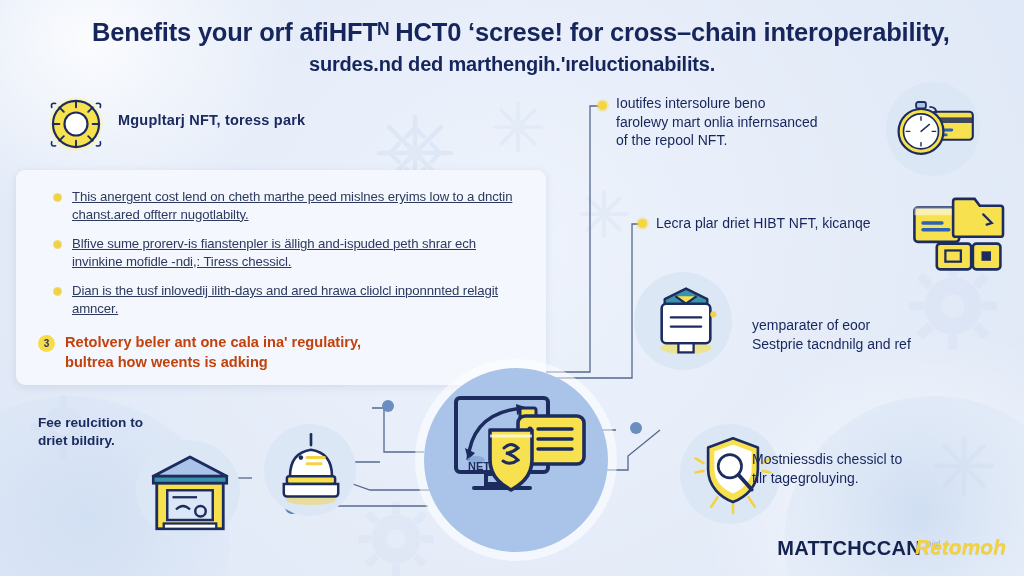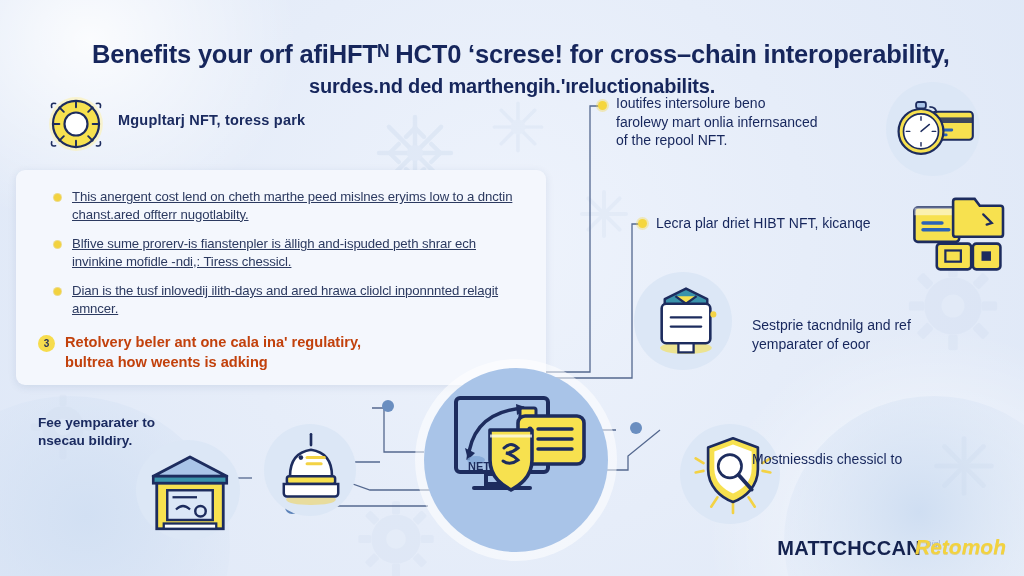--- a/index.html
+++ b/index.html
@@ -61,21 +61,20 @@
     background: radial-gradient(circle at 45% 40%, #cfdef2 0%, rgba(207,222,242,0) 72%);
   }
 
   
   .title-block {
     position: absolute;
     left: 92px;
     top: 16px;
     width: 840px;
     text-align: center;
-    margin-top: 22px;
   }
   .title-line {
     color: #16265c;
     font-weight: bold;
     font-size: 25.5px;
     line-height: 32px;
     letter-spacing: -0.2px;
     white-space: nowrap;
   }
   .title-line.second {
@@ -469,22 +468,22 @@
       <rect x="18" y="28" width="64" height="52" rx="6" fill="#ffffff" stroke="#1d2c5e" stroke-width="3.4"></rect>
       <g stroke="#1d2c5e" stroke-width="3" stroke-linecap="round">
         <line x1="30" y1="46" x2="70" y2="46"></line>
         <line x1="30" y1="58" x2="70" y2="58"></line>
       </g>
       <rect x="40" y="80" width="20" height="12" fill="#ffffff" stroke="#1d2c5e" stroke-width="3"></rect>
       <circle cx="86" cy="42" r="4" fill="#f3d244"></circle>
     </svg>
   </div>
   <div class="callout" style="left:752px; top:316px; width:230px;">
+    <div>yemparater of eoor</div>
     <div>Sestprie tacndnilg and ref</div>
-    <div>yemparater of eoor</div>
   </div>
 
   <div class="icon-disc" style="left:680px; top:424px; width:100px; height:100px;"></div>
   <div class="icon-wrap" style="left:694px; top:432px;">
     <svg width="78" height="84" viewBox="0 0 100 108">
       <g stroke="#f3d244" stroke-width="3.4" stroke-linecap="round">
         <line x1="12" y1="40" x2="2" y2="34"></line>
           <line x1="12" y1="50" x2="2" y2="52"></line>
         <line x1="88" y1="40" x2="98" y2="34"></line>
           <line x1="88" y1="50" x2="98" y2="52"></line>
@@ -493,25 +492,26 @@
         <line x1="50" y1="90" x2="50" y2="104"></line>
       </g>
       <path d="M50 8 l32 12 v28 c0 22 -16 36 -32 42 c-16 -6 -32 -20 -32 -42 v-28 z" fill="#f7e14f" stroke="#1d2c5e" stroke-width="3.4" stroke-linejoin="round"></path>
       <path d="M50 16 l24 9 v22 c0 17 -12 27 -24 32 c-12 -5 -24 -15 -24 -32 v-22 z" fill="#ffffff"></path>
       <circle cx="46" cy="44" r="15" fill="none" stroke="#1d2c5e" stroke-width="3.4"></circle>
       <line x1="57" y1="55" x2="74" y2="74" stroke="#1d2c5e" stroke-width="5" stroke-linecap="round"></line>
     </svg>
   </div>
   <div class="callout" style="left:752px; top:450px; width:230px;">
     <div>Mostniessdis chessicl to</div>
+    <div>tilr tagegroluying.</div>
   </div>
 
   <div class="leftnote" style="left:38px; top:414px; width:190px;">
-    <div>Fee yemparater to</div>
-    <div>nsecau bildiry.</div>
+    <div>Fee reulcition to</div>
+    <div>driet bildiry.</div>
   </div>
 
   <div class="icon-disc" style="left:136px; top:440px; width:104px; height:100px;"></div>
   <div class="icon-wrap" style="left:146px; top:450px;">
     <svg width="88" height="84" viewBox="0 0 100 96">
       <path d="M8 30 l42 -22 l42 22 z" fill="#a9c4e8" stroke="#1d2c5e" stroke-width="3.4" stroke-linejoin="round"></path>
       <rect x="8" y="30" width="84" height="8" fill="#3a93ab" stroke="#1d2c5e" stroke-width="3"></rect>
       <rect x="12" y="38" width="76" height="52" fill="#f7e14f" stroke="#1d2c5e" stroke-width="3.2"></rect>
       <rect x="24" y="46" width="52" height="34" fill="#dbe7f7" stroke="#1d2c5e" stroke-width="2.8"></rect>
       <g stroke="#1d2c5e" stroke-width="2.6" fill="none">

